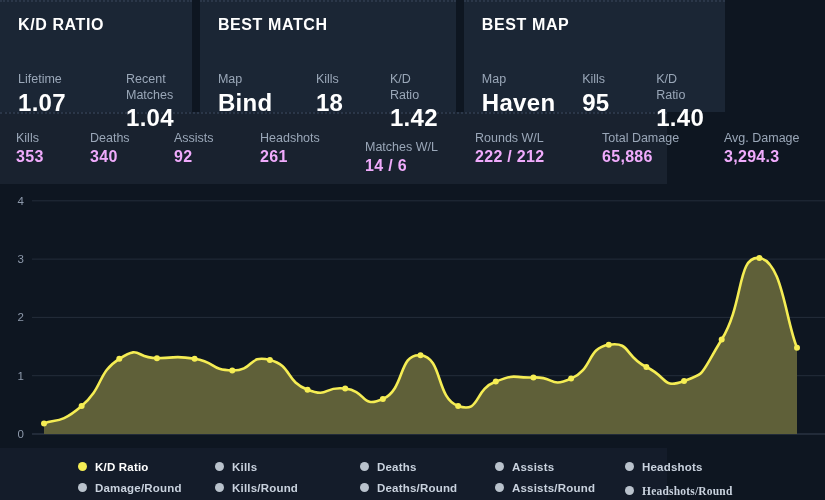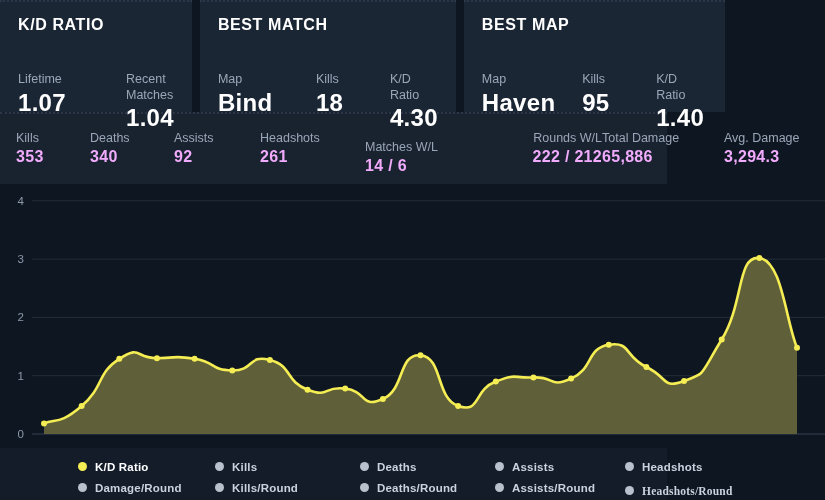--- a/index.html
+++ b/index.html
@@ -100,21 +100,21 @@
           <div class="metric m-w-map">
             <div class="metric-label">Map</div>
             <div class="metric-value">Bind</div>
           </div>
           <div class="metric m-w-kills">
             <div class="metric-label">Kills</div>
             <div class="metric-value">18</div>
           </div>
           <div class="metric ">
             <div class="metric-label">K/D Ratio</div>
-            <div class="metric-value">4.30</div>
+            <div class="metric-value">1.42</div>
           </div>
         </div>
       </div>
       <div class="card">
         <div class="card-title">BEST MAP</div>
         <div class="card-metrics">
           <div class="metric m-w-map">
             <div class="metric-label">Map</div>
             <div class="metric-value">Haven</div>
           </div>
@@ -144,21 +144,21 @@
         <div class="stat-value">92</div>
       </div>
       <div class="stat" style="width: 105px;">
         <div class="stat-label">Headshots</div>
         <div class="stat-value">261</div>
       </div>
       <div class="stat" style="width: 110px; margin-top: 18px;">
         <div class="stat-label">Matches W/L</div>
         <div class="stat-value">14 / 6</div>
       </div>
-      <div class="stat" style="width: 127px; text-align: right;">
+      <div class="stat" style="width: 127px;">
         <div class="stat-label">Rounds W/L</div>
         <div class="stat-value">222 / 212</div>
       </div>
       <div class="stat" style="width: 122px;">
         <div class="stat-label">Total Damage</div>
         <div class="stat-value">65,886</div>
       </div>
       <div class="stat" style="width: 100px;">
         <div class="stat-label">Avg. Damage</div>
         <div class="stat-value">3,294.3</div>

